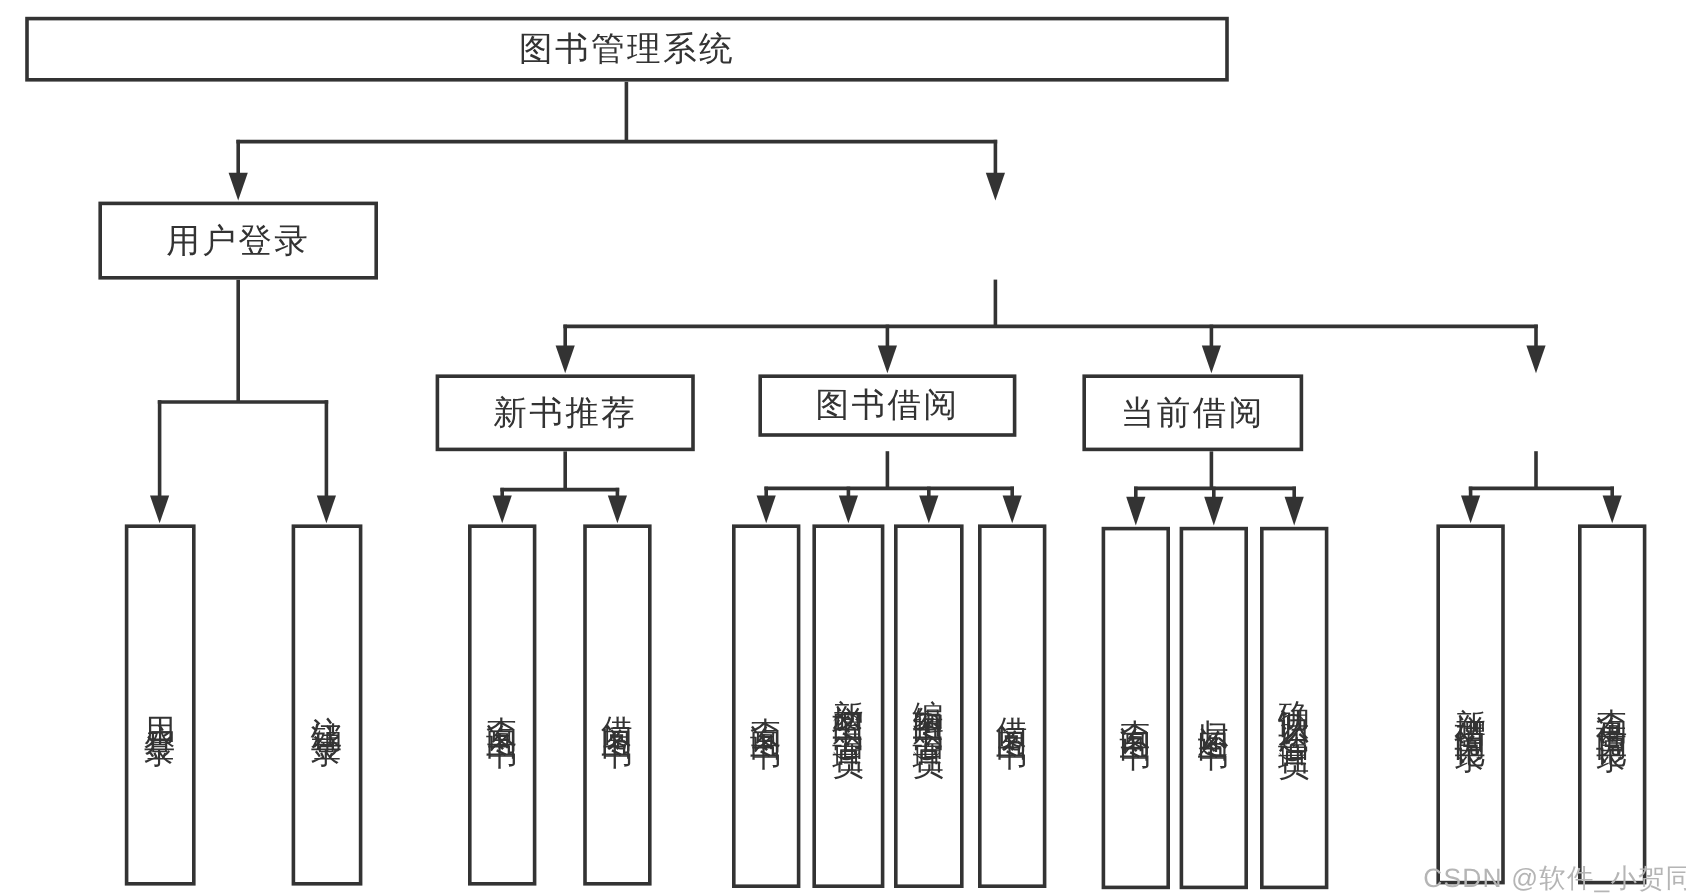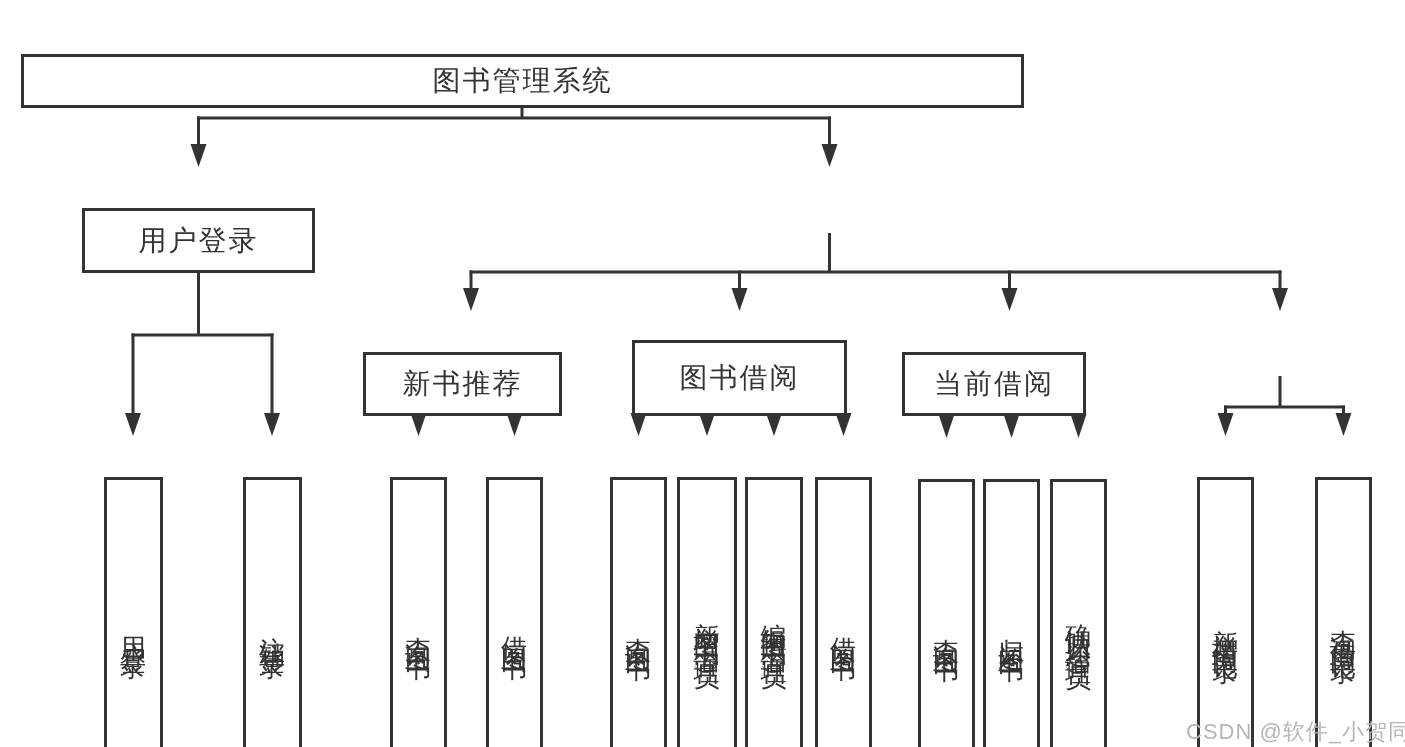--- a/index.html
+++ b/index.html
@@ -11,21 +11,21 @@
   html,body{margin:0;padding:0;background:var(--bg);}
   body{font-family:"Liberation Sans","DejaVu Sans",sans-serif;}
   #canvas{
     position:relative;width:1405px;height:747px;background:var(--bg);overflow:hidden;
   }
   #wires{position:absolute;left:0;top:0;z-index:0;}
   #wires line{stroke:var(--line);stroke-width:3;}
   #wires polygon{fill:var(--line);}
   .box{
     position:absolute;box-sizing:border-box;background:#fff;border:3px solid var(--line);
-    display:flex;align-items:center;justify-content:center;color:var(--text);z-index:1;margin-top:40px;
+    display:flex;align-items:center;justify-content:center;color:var(--text);z-index:1;
   }
   .h .lbl{font-size:28px;letter-spacing:2px;white-space:nowrap;}
   .v .lbl{
     writing-mode:vertical-rl;text-orientation:mixed;
     font-size:26px;line-height:1;letter-spacing:6px;white-space:nowrap;
   }
   #watermark{
     position:absolute;left:1186px;top:717px;z-index:2;
     font-size:22px;color:var(--wm);white-space:nowrap;letter-spacing:1px;
   }
@@ -98,24 +98,24 @@
   </svg>
 
   <div class="box h" style="left:21px;top:14px;width:1003px;height:54px">
     <span class="lbl">图书管理系统</span>
   </div>
 
   <div class="box h" style="left:82px;top:168px;width:233px;height:65px">
     <span class="lbl">用户登录</span>
   </div>
 
-  <div class="box h" style="left:363px;top:312px;width:199px;height:64px">
+  <div class="box h" style="left:363px;top:312px;width:216px;height:64px">
     <span class="lbl">新书推荐</span>
   </div>
-  <div class="box h" style="left:632px;top:300px;width:215px;height:76px">
+  <div class="box h" style="left:632px;top:312px;width:215px;height:52px">
     <span class="lbl">图书借阅</span>
   </div>
   <div class="box h" style="left:902px;top:312px;width:184px;height:64px">
     <span class="lbl">当前借阅</span>
   </div>
 
   <div class="box v" style="left:104px;top:437px;width:59px;height:301px">
     <span class="lbl">用户登录</span>
   </div>
   <div class="box v" style="left:243px;top:437px;width:59px;height:301px">

